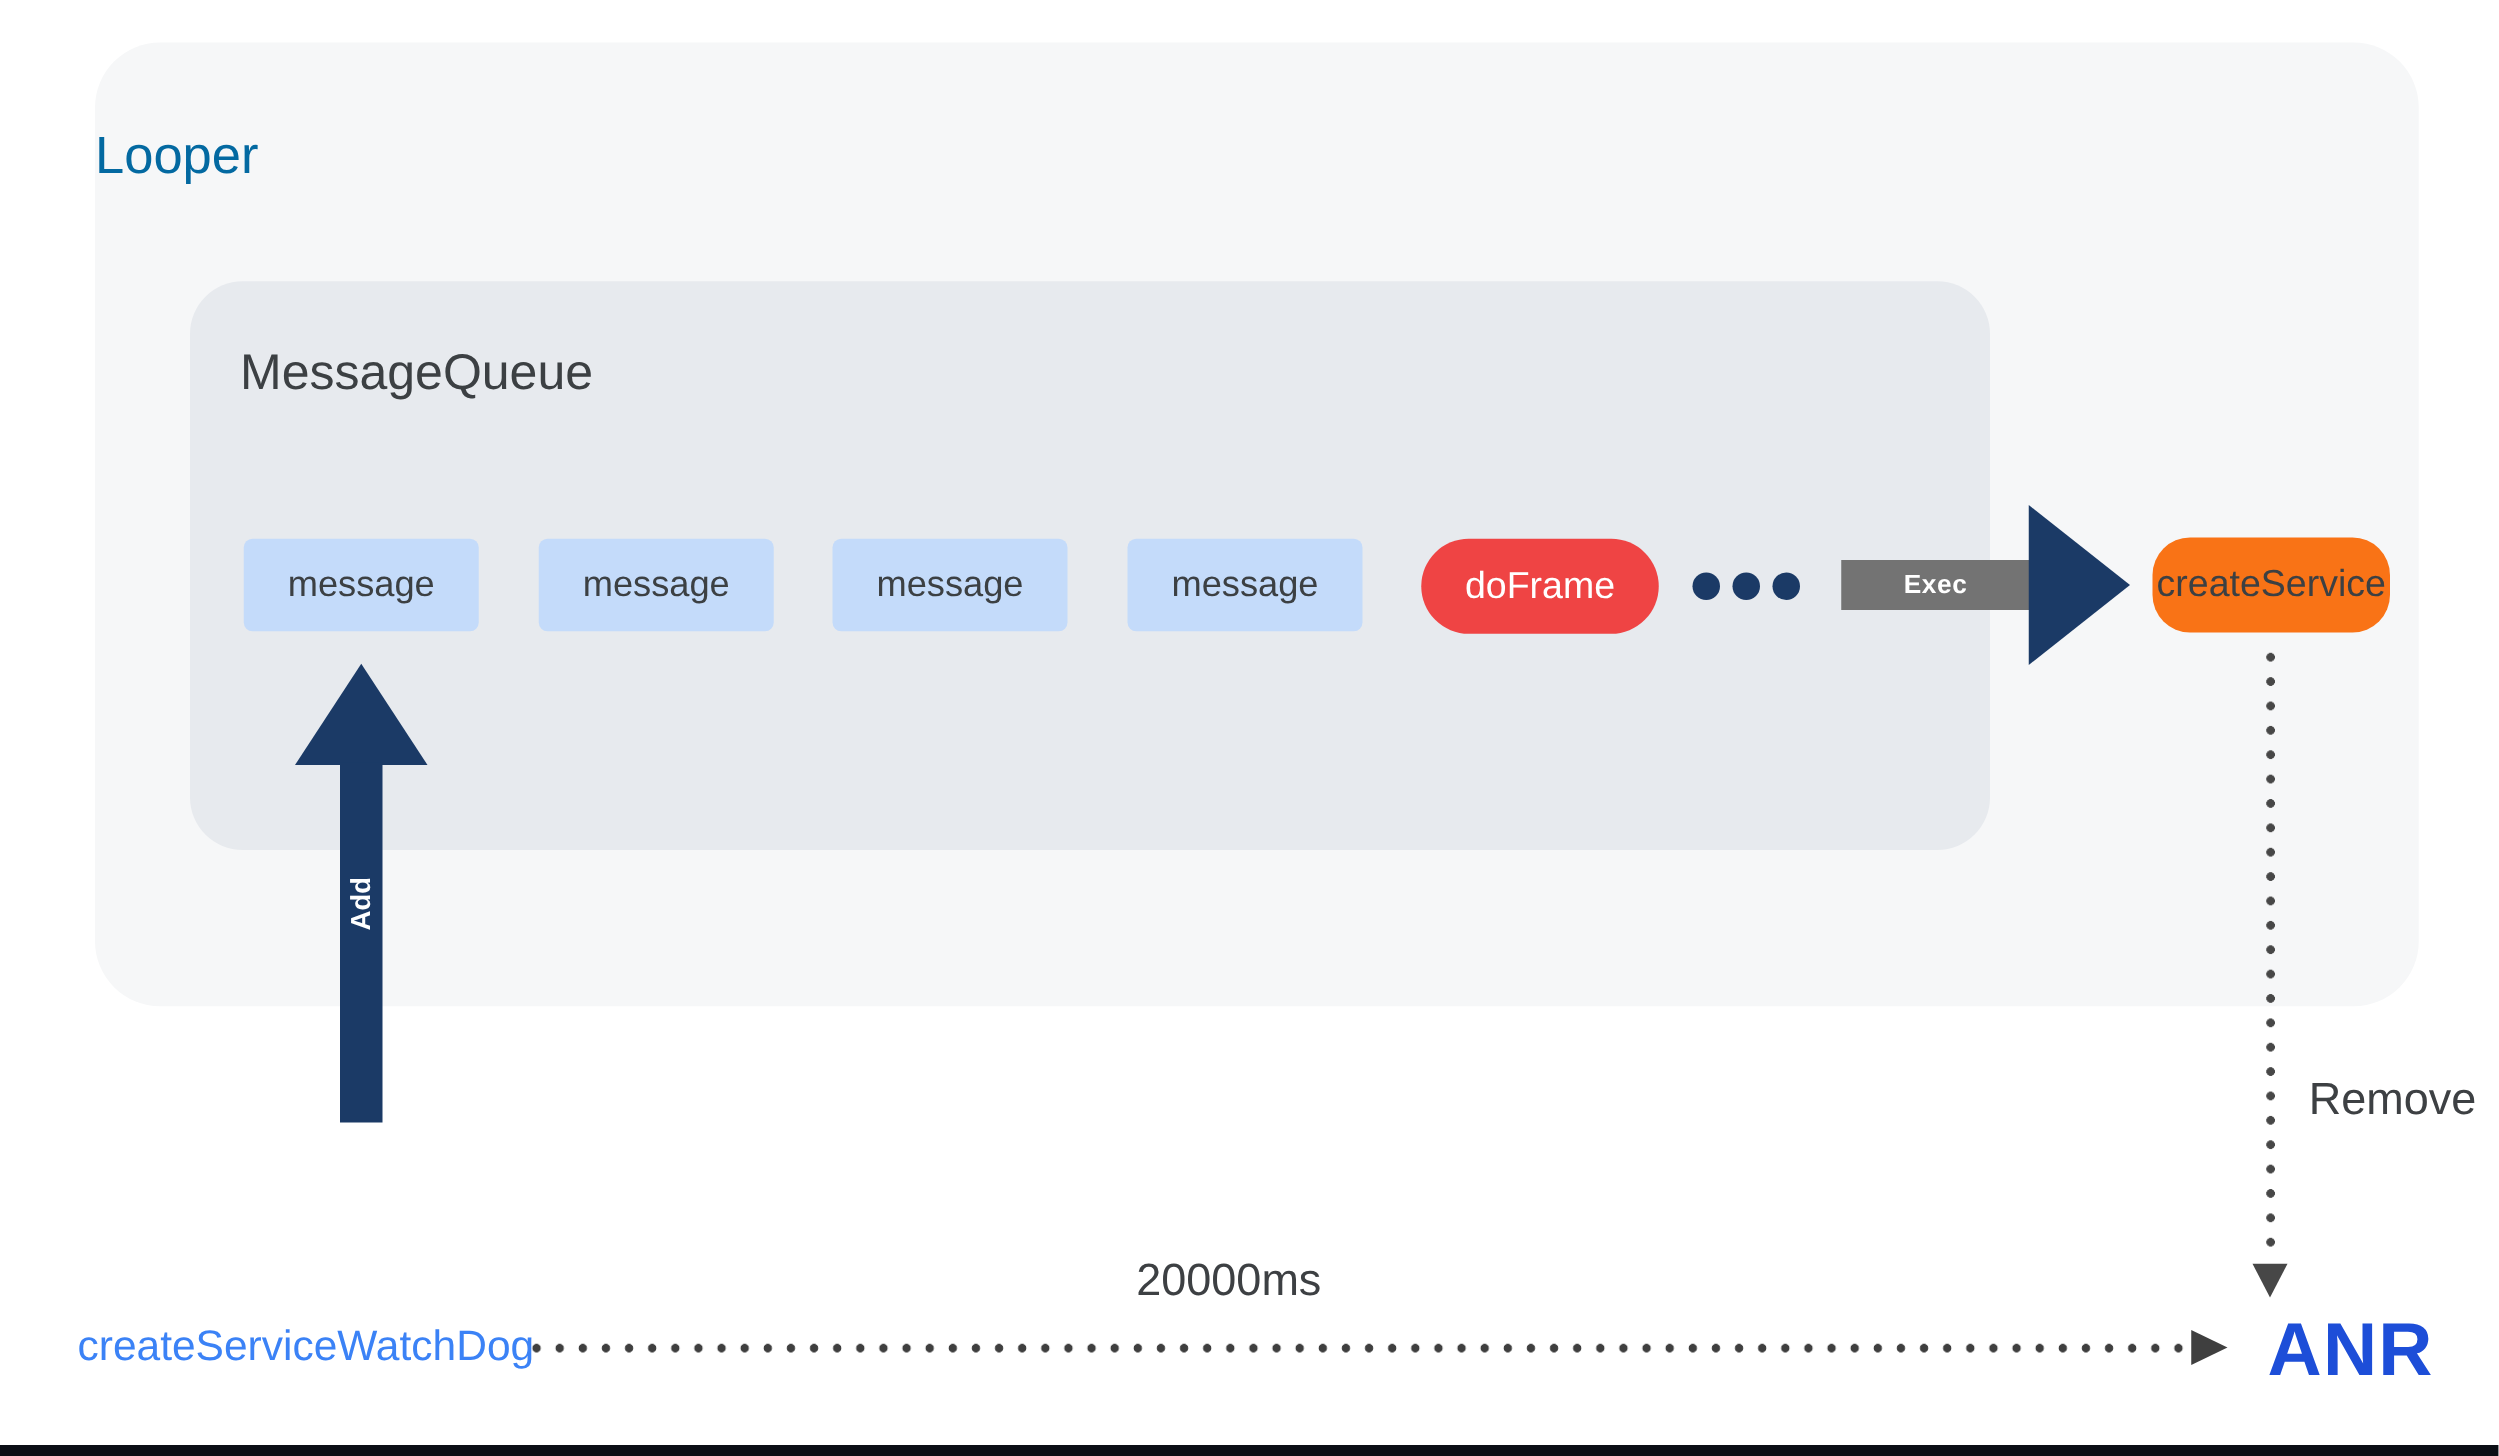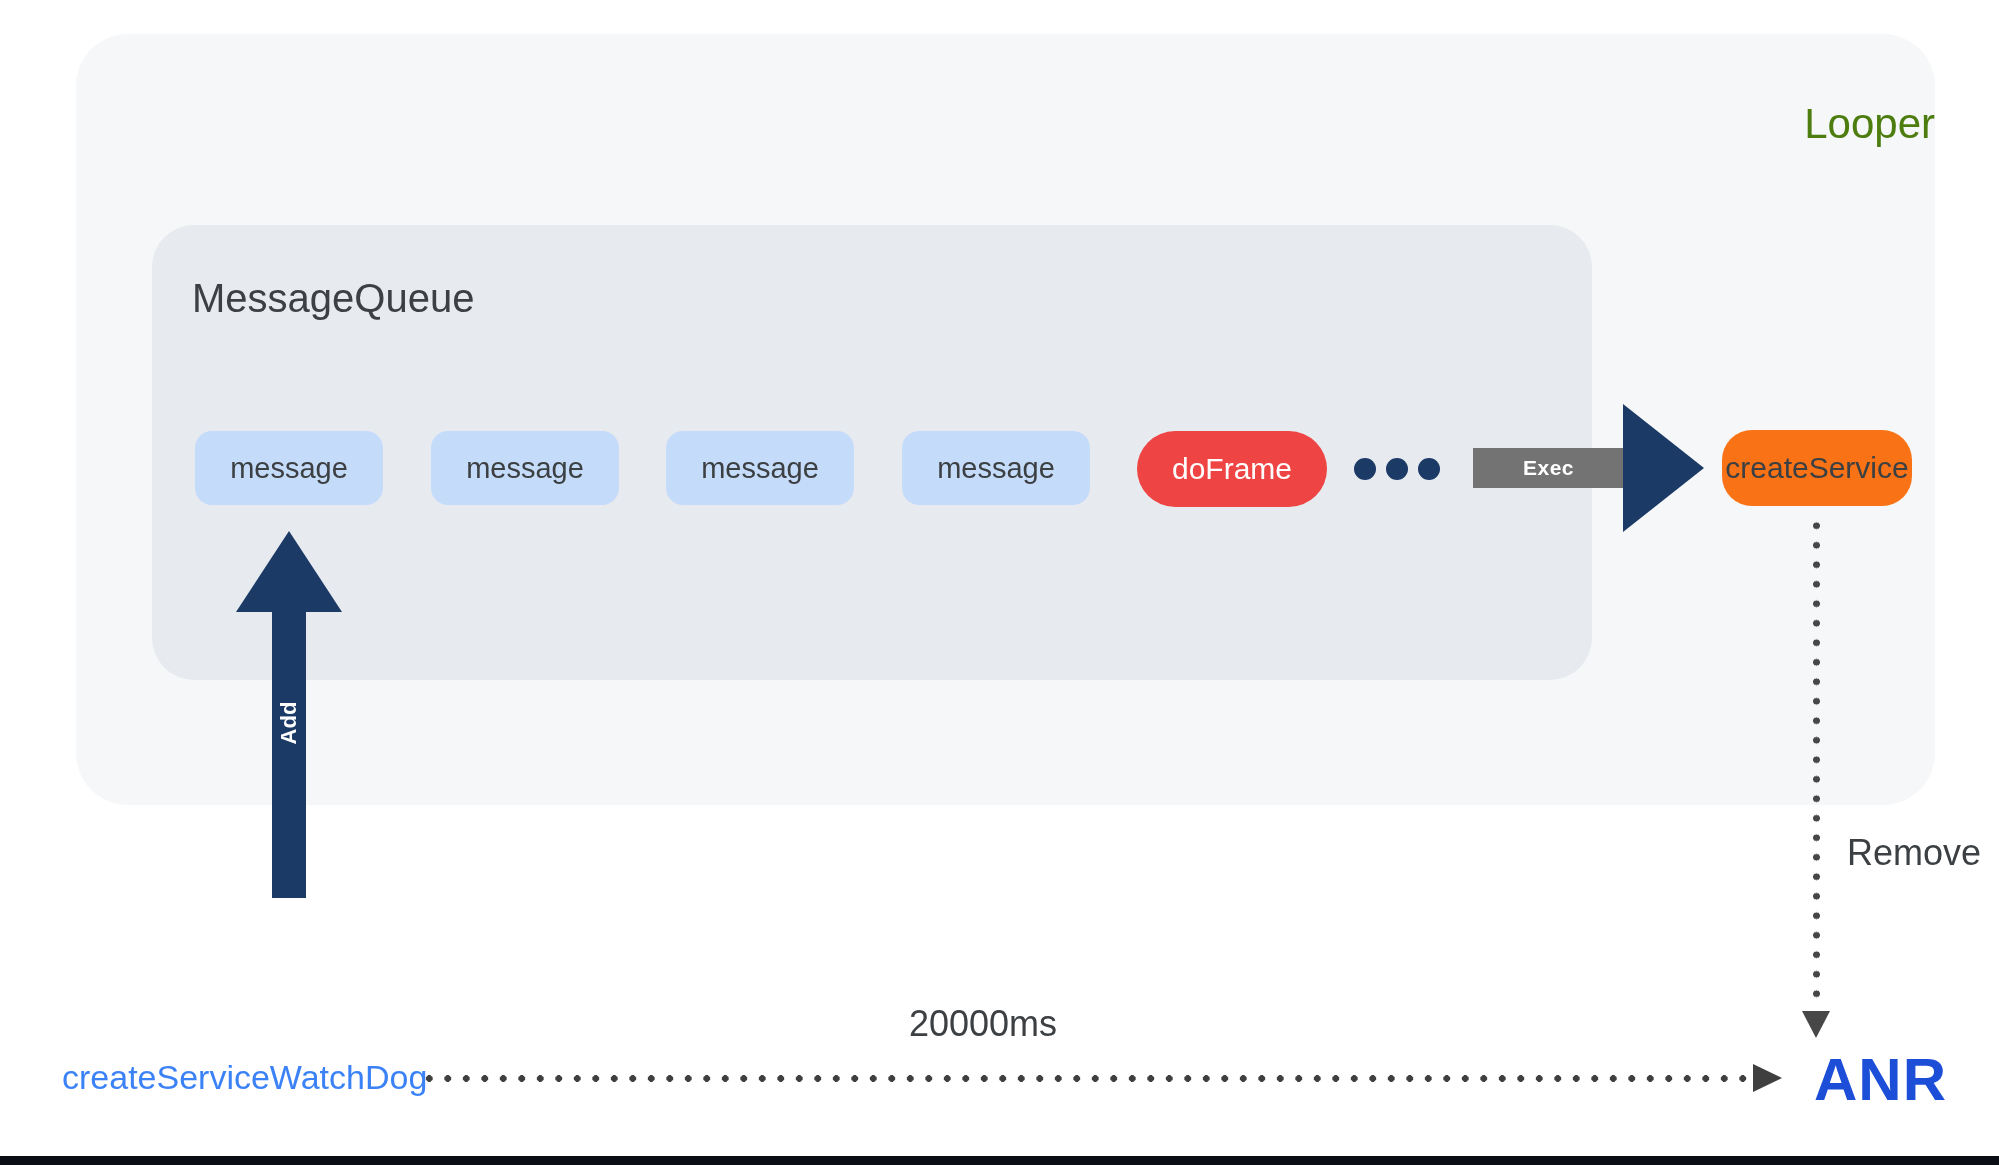--- a/index.html
+++ b/index.html
@@ -12,35 +12,35 @@
   }
   .abs{position:absolute;}
 
   
   .looper-box{
     left:76px;top:34px;width:1859px;height:771px;
     background:#f6f7f8;border-radius:52px;
   }
   .looper-title{
     left:76px;top:103px;width:1859px;
-    text-align:right;font-size:42px;color:#4d7c0f;line-height:1;
+    text-align:left;font-size:42px;color:#0369a1;line-height:1;
   }
   .mq-box{
     left:152px;top:225px;width:1440px;height:455px;
     background:#e7eaee;border-radius:42px;
   }
   .mq-label{
     left:192px;top:276px;font-size:40px;color:#3c4043;line-height:1.1;
   }
 
   
   .pill{
     top:431px;height:74px;width:188px;
     display:flex;align-items:center;justify-content:center;
-    border-radius:17px;background:#c4dbfa;
+    border-radius:7px;background:#c4dbfa;
     font-size:29px;color:#3c4043;
   }
   .pill.p1{left:195px;} .pill.p2{left:431px;} .pill.p3{left:666px;} .pill.p4{left:902px;}
   .doframe{
     left:1137px;top:431px;width:190px;height:76px;
     display:flex;align-items:center;justify-content:center;
     border-radius:38px;background:#ef4444;color:#ffffff;font-size:30px;
   }
   .cs-pill{
     left:1722px;top:430px;width:190px;height:76px;
@@ -100,21 +100,21 @@
     background-image:radial-gradient(circle,#3f3f3f 3.2px,transparent 3.6px);
     background-size:18.5px 7px;background-repeat:repeat-x;
   }
   .right-head{
     left:1753px;top:1064px;width:0;height:0;
     border-top:14px solid transparent;border-bottom:14px solid transparent;
     border-left:29px solid #3f3f3f;
   }
 
   
-  .remove-label{left:1847px;top:835px;font-size:36px;color:#3d4043;line-height:1;}
+  .remove-label{left:1847px;top:861px;font-size:36px;color:#3d4043;line-height:1;}
   .watchdog-label{left:62px;top:1060px;font-size:34px;color:#3b82f6;line-height:1;}
   .timeout-label{left:884px;top:1006px;font-size:36px;color:#3d4043;line-height:1;margin-left:25px;}
   .anr-label{left:1814px;top:1050px;font-size:60px;font-weight:bold;color:#1d4ed8;line-height:1;letter-spacing:1px;}
 
   .bottom-line{left:0;top:1156px;width:1999px;height:9px;background:#0b0e15;}
 </style>
 </head>
 <body>
 
 <div class="canvas">

